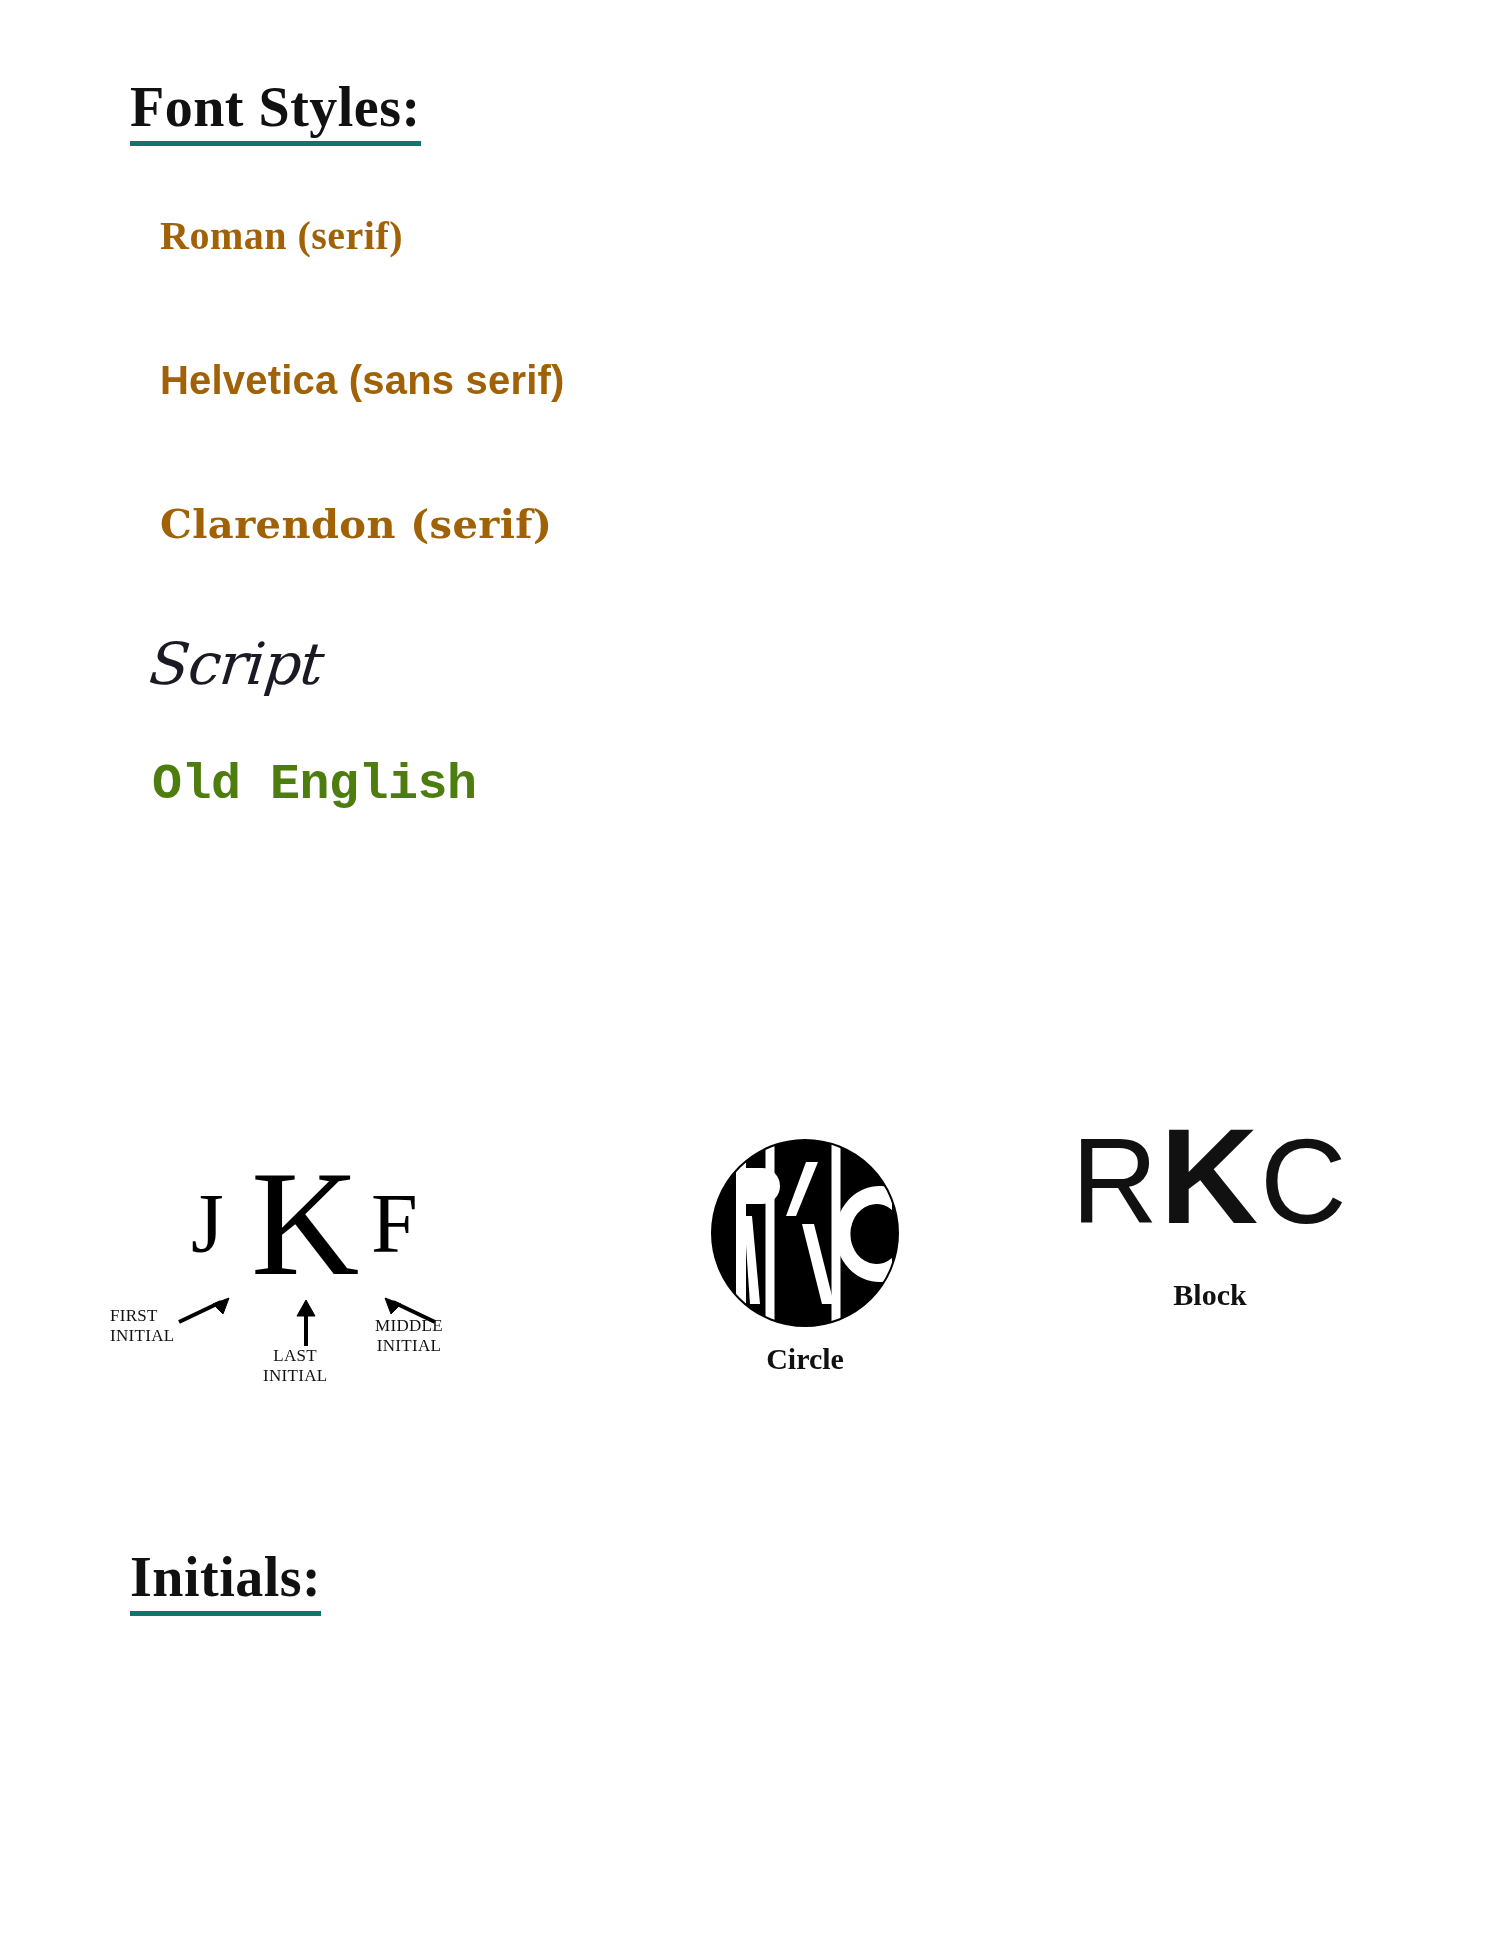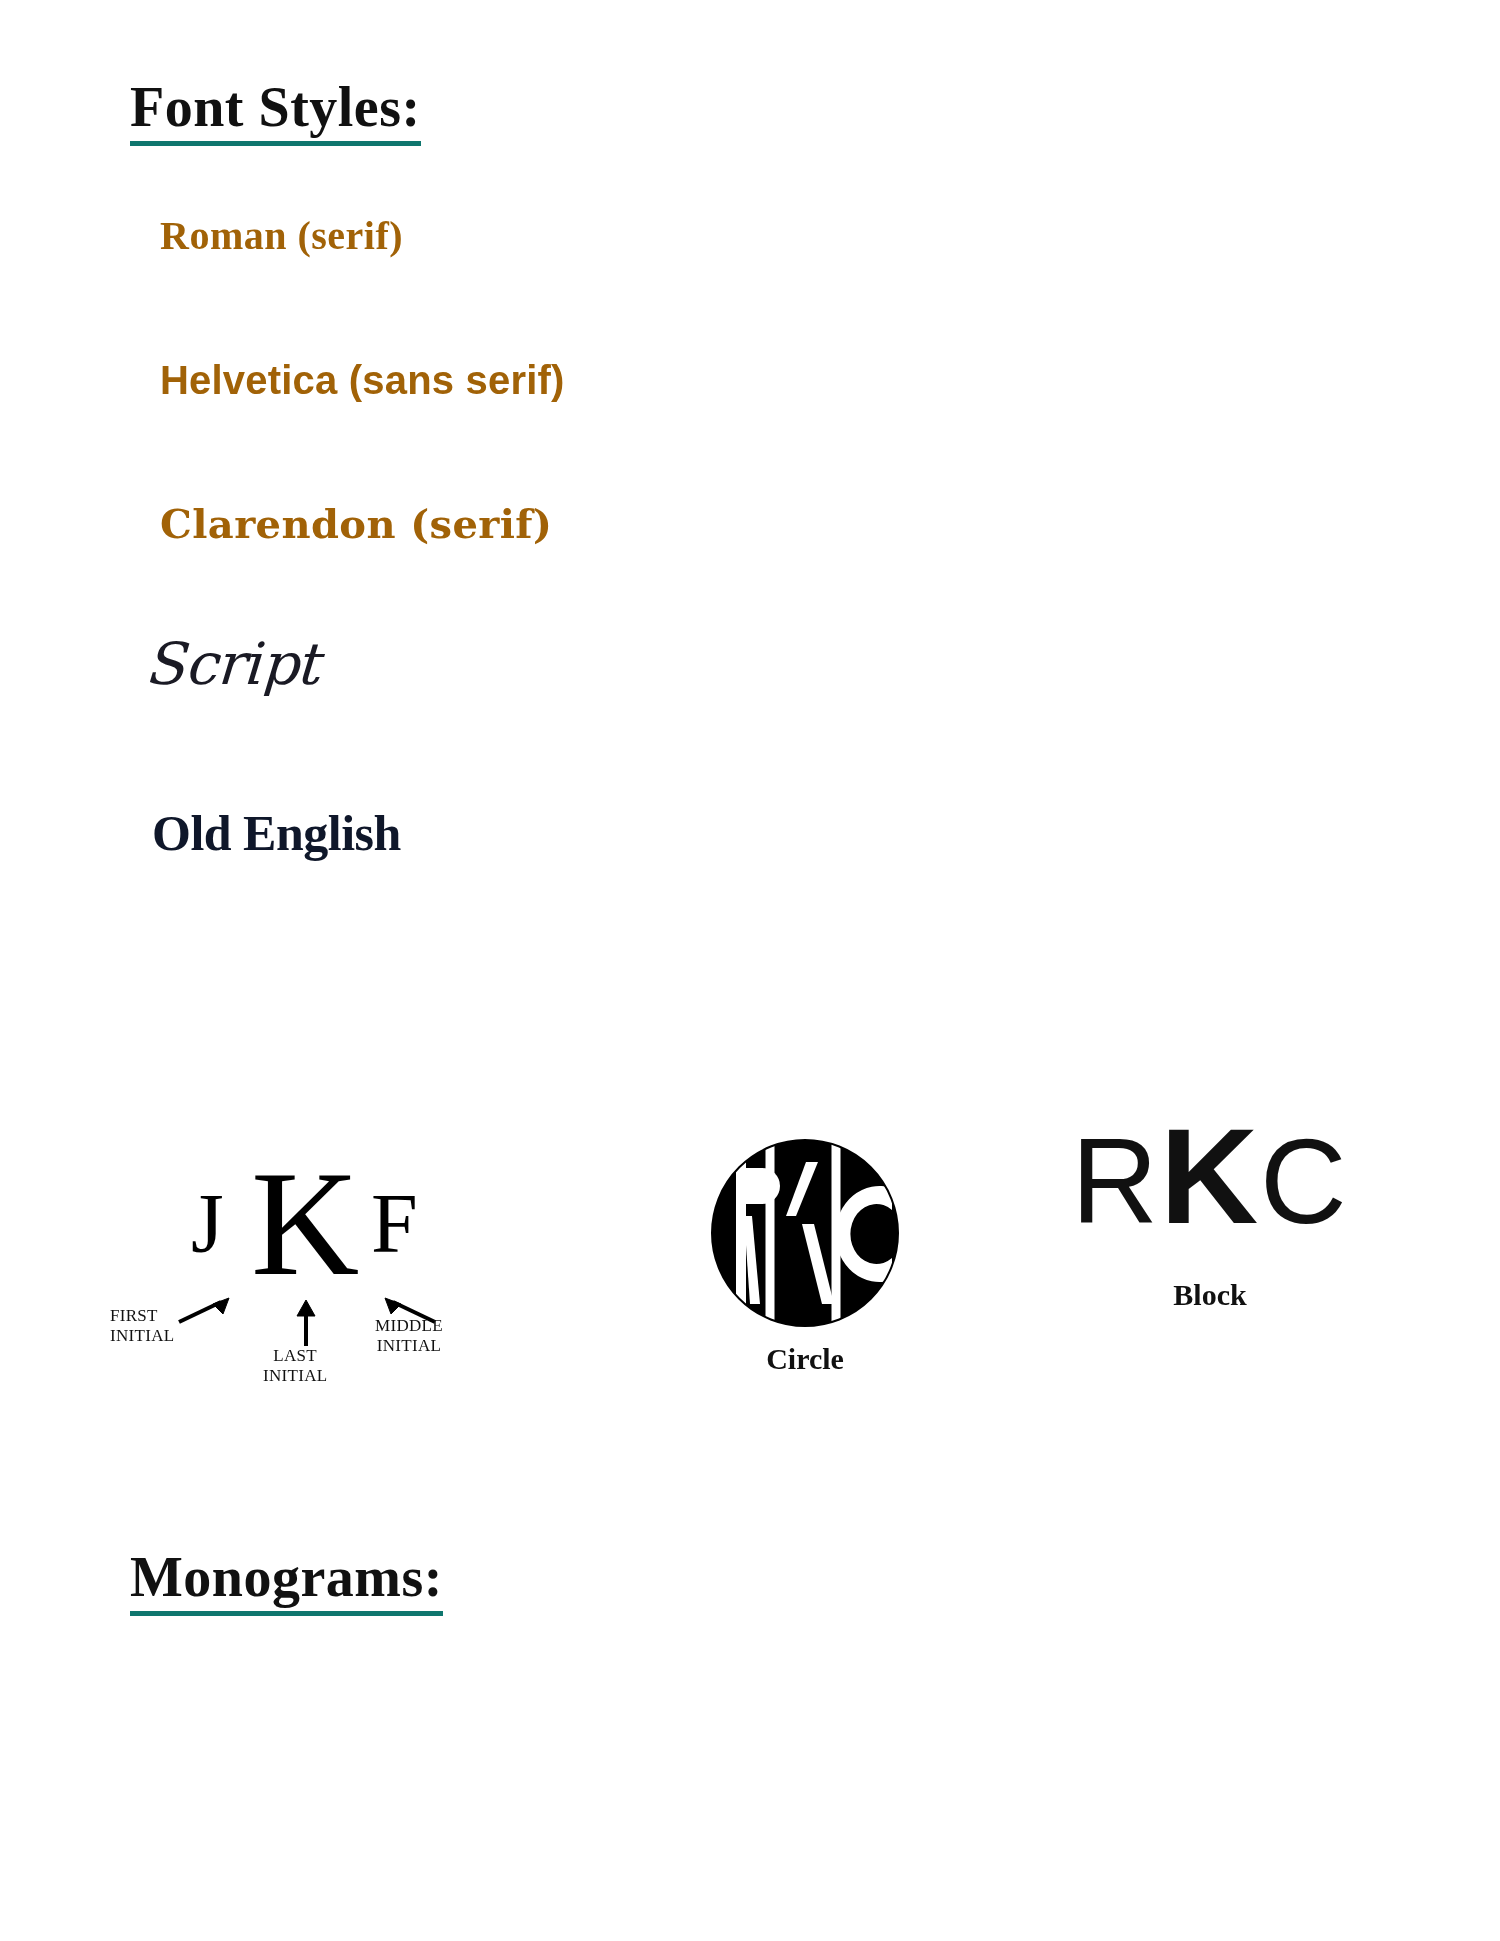--- a/index.html
+++ b/index.html
@@ -73,27 +73,27 @@
     left: 150px;
     font-family: "DejaVu Serif", serif;
     font-style: italic;
     font-weight: normal;
     font-size: 58px;
     letter-spacing: -1px;
     transform: skewX(-6deg);
     color: #1a1a24;
   }
   #sample-old-english {
-    top: 804px;
+    top: 756px;
     left: 152px;
-    font-family: Liberation Serif, serif;
+    font-family: Liberation Mono, monospace;
     font-weight: bold;
     font-size: 50px;
     letter-spacing: -0.5px;
-    color: #0f172a;
+    color: #4d7c0f;
   }
 
   
   .mono-block {
     position: absolute;
   }
 
   
   #monogram-stacked { left: 185px; top: 1148px; width: 360px; height: 240px; }
 
@@ -288,16 +288,16 @@
     <div class="circle-caption">Circle</div>
   </div>
 
   <div class="mono-block" id="monogram-block">
     <div class="block-mono-letters">
       <span>R</span><span class="big">K</span><span>C</span>
     </div>
     <div class="block-caption">Block</div>
   </div>
 
-  <div class="section-heading" id="heading-initials">Monograms:</div>
+  <div class="section-heading" id="heading-initials">Initials:</div>
 
 
 </div>
 
 </body></html>

